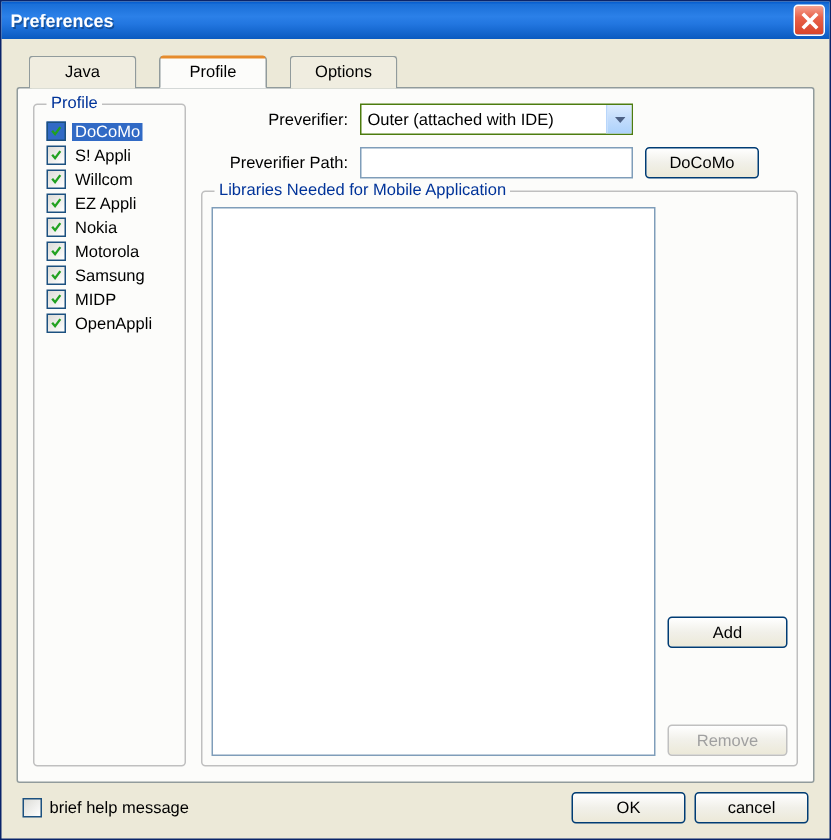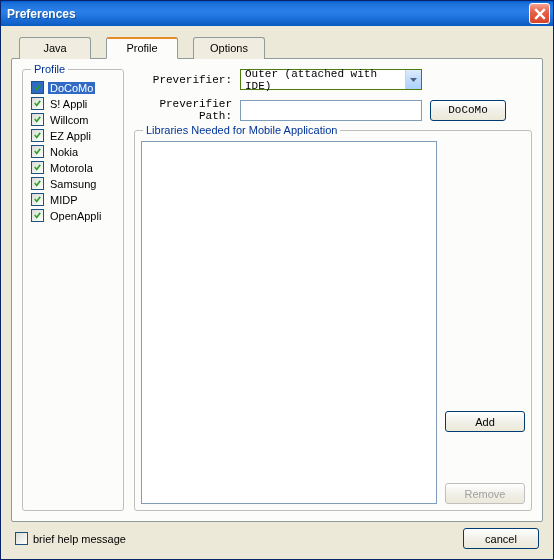--- a/index.html
+++ b/index.html
@@ -27,21 +27,21 @@
 .profile-list .item { display: flex; align-items: center; gap: 4px; padding: 1px 2px; margin-bottom: 1px; }
 .profile-list .item.selected span { background: #316ac5; color: #fff; }
 .profile-list .item span { padding: 0 2px; }
 
 .checkbox { width: 13px; height: 13px; border: 1px solid #1c5180; background: linear-gradient(to bottom right, #dcdcd7, #fff); display: inline-flex; align-items: center; justify-content: center; flex-shrink: 0; }
 .checkbox.checked svg { display: block; }
 .checkbox svg { display: none; width: 9px; height: 9px; }
 
 .right-col { flex: 1; display: flex; flex-direction: column; }
 
-.form-row { display: flex; align-items: center; margin-bottom: 8px; gap: 8px; font-family: Liberation Mono, monospace; }
+.form-row { display: flex; align-items: center; margin-bottom: 8px; gap: 8px; }
 .form-label { width: 98px; text-align: right; flex-shrink: 0; }
 .dropdown { flex: 1; max-width: 182px; height: 21px; border: 1px solid #4d7c0f; background: #fff; display: flex; align-items: center; padding: 0 0 0 4px; cursor: pointer; }
 .dropdown-arrow { width: 17px; height: 19px; background: linear-gradient(to bottom, #ddecfe 0%, #c2dcfc 50%, #add2fb 100%); border-left: 1px solid #b8d6fb; display: flex; align-items: center; justify-content: center; margin-left: auto; }
 .dropdown-arrow svg { width: 7px; height: 4px; }
 .textbox { flex: 1; max-width: 182px; height: 21px; border: 1px solid #7f9db9; background: #fff; padding: 0 4px; font-family: inherit; font-size: 11px; }
 
 .btn { min-width: 76px; height: 21px; border: 1px solid #003c74; border-radius: 3px; background: linear-gradient(to bottom, #fff 0%, #f1f0e9 50%, #ece9d8 100%); font-family: inherit; font-size: 11px; cursor: pointer; padding: 0 8px; }
 .btn:disabled { color: #a0a0a0; border-color: #c0c0c0; cursor: default; margin-top: 45px; }
 
 .libs-box { flex: 1; display: flex; flex-direction: column; }
@@ -185,16 +185,17 @@
     </div>
 
     <div class="bottom-bar">
       <div class="brief-check">
         <span class="checkbox">
           
         </span>
         <span>brief help message</span>
       </div>
       <div class="spacer"></div>
+      <button class="btn">OK</button>
       <button class="btn">cancel</button>
     </div>
   </div>
 </div>
 
 </body></html>

